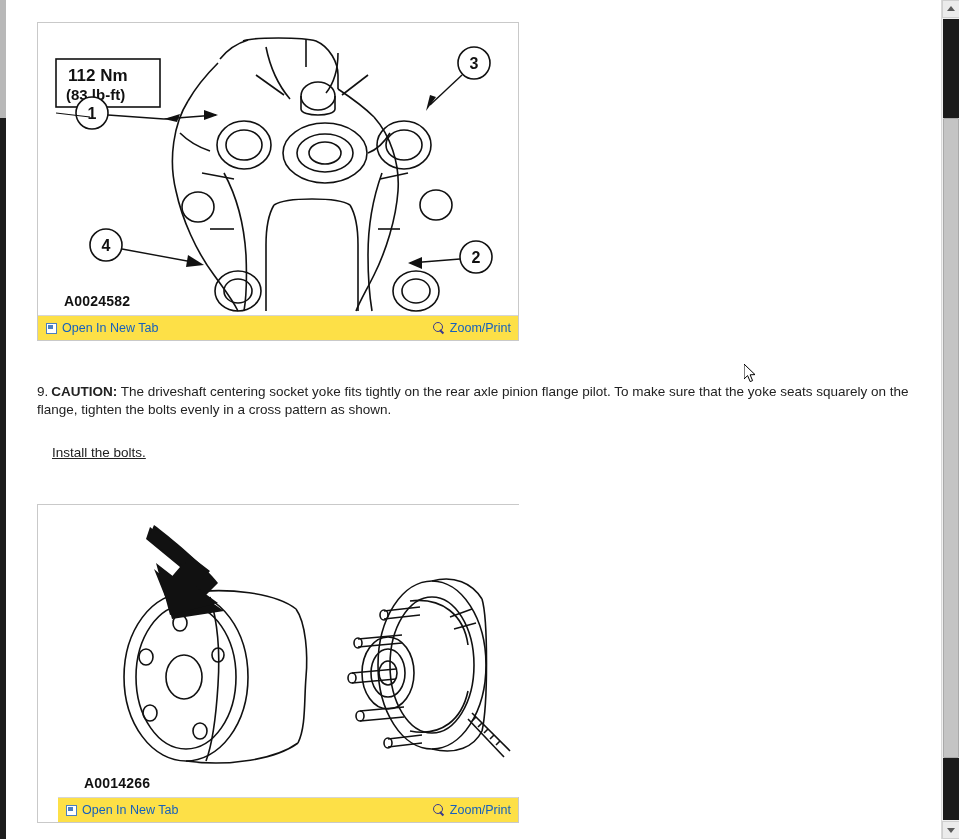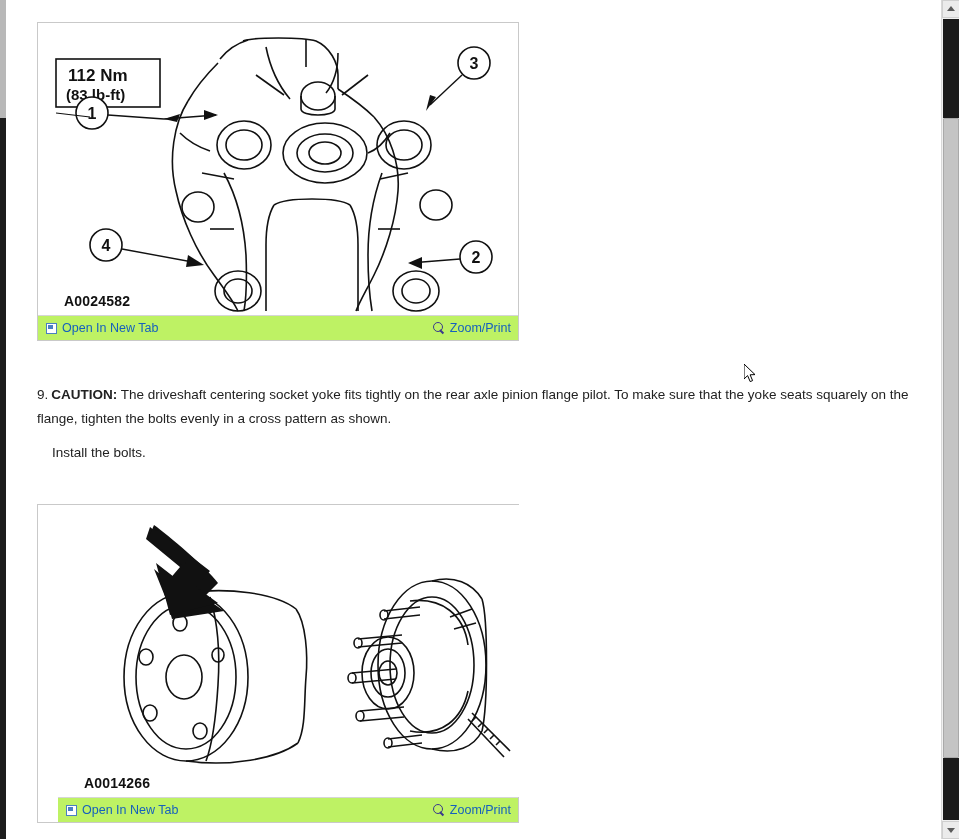--- a/index.html
+++ b/index.html
@@ -101,21 +101,21 @@
     left: 14px; bottom: 6px;
     font-size: 14px;
     font-weight: bold;
     color: #111;
     font-family: "Liberation Sans", sans-serif;
     letter-spacing: 0.2px;
     margin-left: 12px;
   }
   .figure-bar {
     height: 25px;
-    background: #bef264;
+    background: #fde047;
     border-top: 1px solid #d6d6d6;
     display: flex;
     align-items: center;
     justify-content: space-between;
     padding: 0 7px 0 8px;
   }
   .bar-link {
     display: flex;
     align-items: center;
     gap: 5px;
@@ -160,32 +160,33 @@
     background: #3a3a8c;
     transform: rotate(45deg);
     transform-origin: left center;
   }
   
   .step-block {
     position: absolute;
     left: 31px;
     width: 890px;
     font-size: 13.5px;
-    line-height: 24px;
+    line-height: 18px;
     color: #222;
   }
   #step9 { top: 383px; }
   .step-num { margin-right: 3px; }
   .caution { font-weight: bold; }
   .step-sub {
     position: absolute;
     left: 46px;
     top: 445px;
     font-size: 13.5px;
     color: #222;
+    text-decoration: underline;
   }
   
   .cursor {
     position: absolute;
     left: 744px; top: 364px;
     width: 12px; height: 19px;
     pointer-events: none;
   }
 </style>
 </head>

